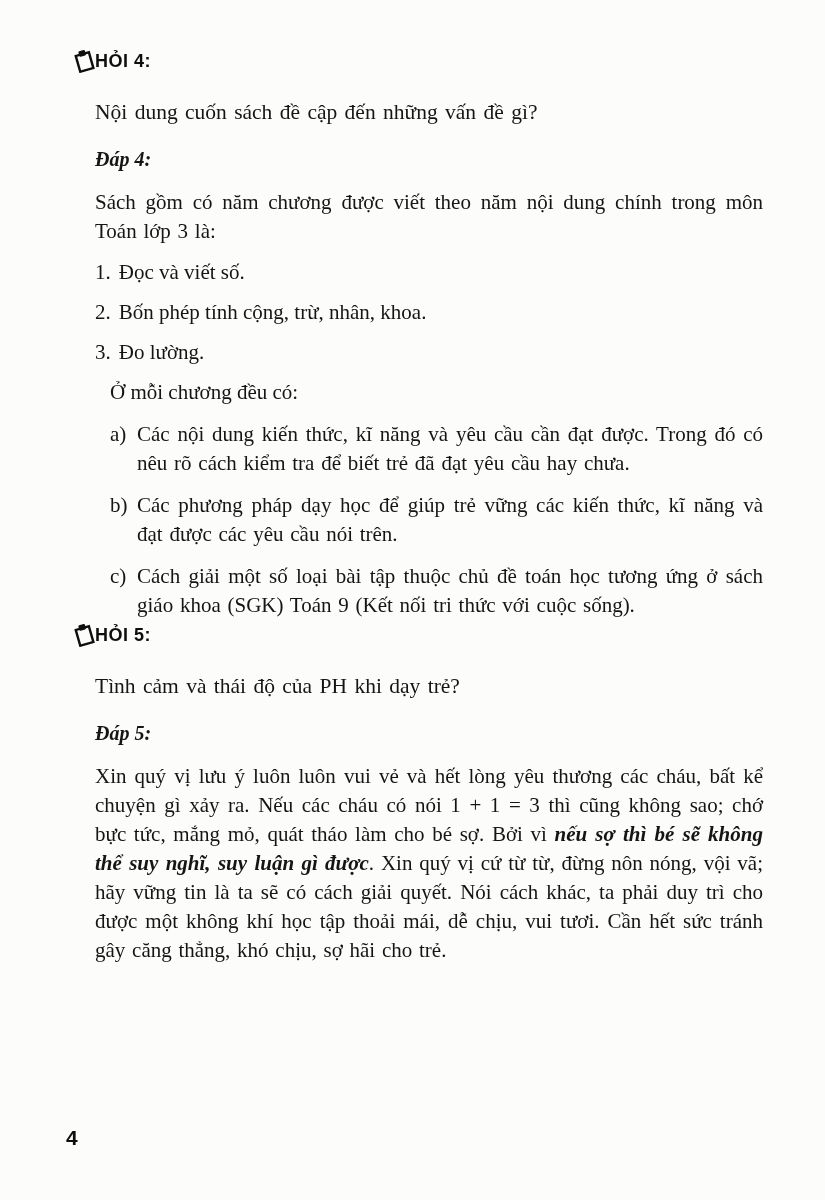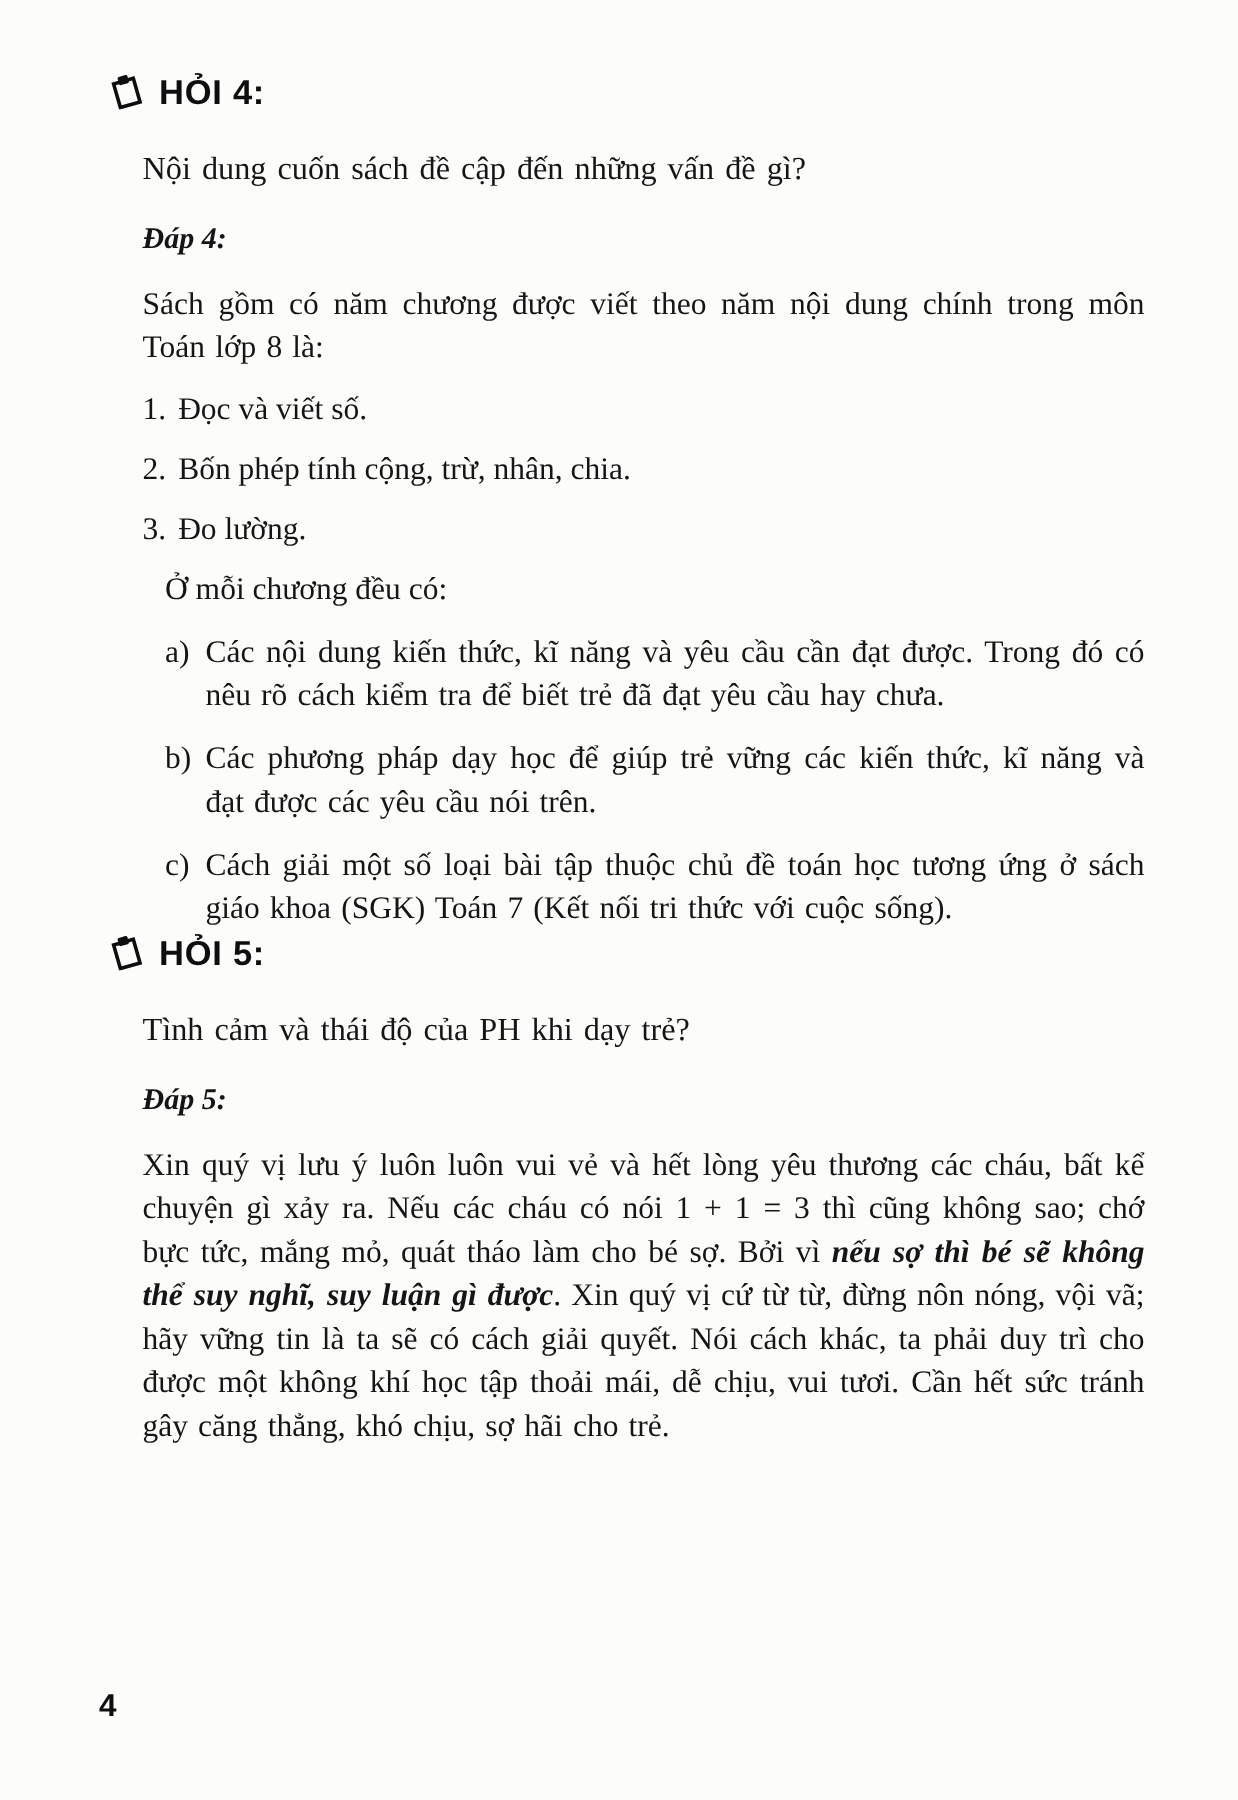--- a/index.html
+++ b/index.html
@@ -16,25 +16,25 @@
     overflow: hidden;
   }
   .page {
     padding: 46px 62px 0 95px;
     box-sizing: border-box;
     width: 825px;
   }
   .hoi-heading {
     display: flex;
     align-items: center;
-    gap: 11px;
+    gap: 0;
     margin-left: -22px;
     font-family: "Liberation Sans", sans-serif;
     font-weight: 700;
-    font-size: 23px;
+    font-size: 18px;
     letter-spacing: 0.5px;
     line-height: 30px;
     color: #0e0e0e;
   }
   .hoi-heading .icon {
     display: inline-flex;
     width: 22px;
     height: 24px;
     flex: 0 0 auto;
   }
@@ -122,41 +122,41 @@
           </g>
         </svg>
       </span>
       <span class="heading-text">HỎI 4:</span>
     </div>
 
     <p class="question">Nội dung cuốn sách đề cập đến những vấn đề gì?</p>
 
     <p class="dap-label">Đáp 4:</p>
 
-    <p class="body-par">Sách gồm có năm chương được viết theo năm nội dung chính trong môn Toán lớp 8 là:</p>
+    <p class="body-par">Sách gồm có năm chương được viết theo năm nội dung chính trong môn Toán lớp 3 là:</p>
 
     <ol class="num-list">
       <li><span class="marker">1.</span><span>Đọc và viết số.</span></li>
-      <li><span class="marker">2.</span><span>Bốn phép tính cộng, trừ, nhân, chia.</span></li>
+      <li><span class="marker">2.</span><span>Bốn phép tính cộng, trừ, nhân, khoa.</span></li>
       <li><span class="marker">3.</span><span>Đo lường.</span></li>
     </ol>
 
     <p class="sub-intro">Ở mỗi chương đều có:</p>
 
     <div class="lettered-item">
       <span class="marker">a)</span>
       <span class="item-text">Các nội dung kiến thức, kĩ năng và yêu cầu cần đạt được. Trong đó có nêu rõ cách kiểm tra để biết trẻ đã đạt yêu cầu hay chưa.</span>
     </div>
     <div class="lettered-item">
       <span class="marker">b)</span>
       <span class="item-text">Các phương pháp dạy học để giúp trẻ vững các kiến thức, kĩ năng và đạt được các yêu cầu nói trên.</span>
     </div>
     <div class="lettered-item">
       <span class="marker">c)</span>
-      <span class="item-text">Cách giải một số loại bài tập thuộc chủ đề toán học tương ứng ở sách giáo khoa (SGK) Toán 7 (Kết nối tri thức với cuộc sống).</span>
+      <span class="item-text">Cách giải một số loại bài tập thuộc chủ đề toán học tương ứng ở sách giáo khoa (SGK) Toán 9 (Kết nối tri thức với cuộc sống).</span>
     </div>
   </section>
 
   <section class="section-5">
     <div class="hoi-heading">
       <span class="icon">
         <svg width="22" height="24" viewBox="0 0 20 22" aria-hidden="true">
           <g transform="rotate(-16 10 11)">
             <rect x="4" y="4.5" width="12.5" height="15" fill="none" stroke="#0e0e0e" stroke-width="2.2"></rect>
             <rect x="7.2" y="1.2" width="6.2" height="5.2" rx="1" fill="#0e0e0e"></rect>

